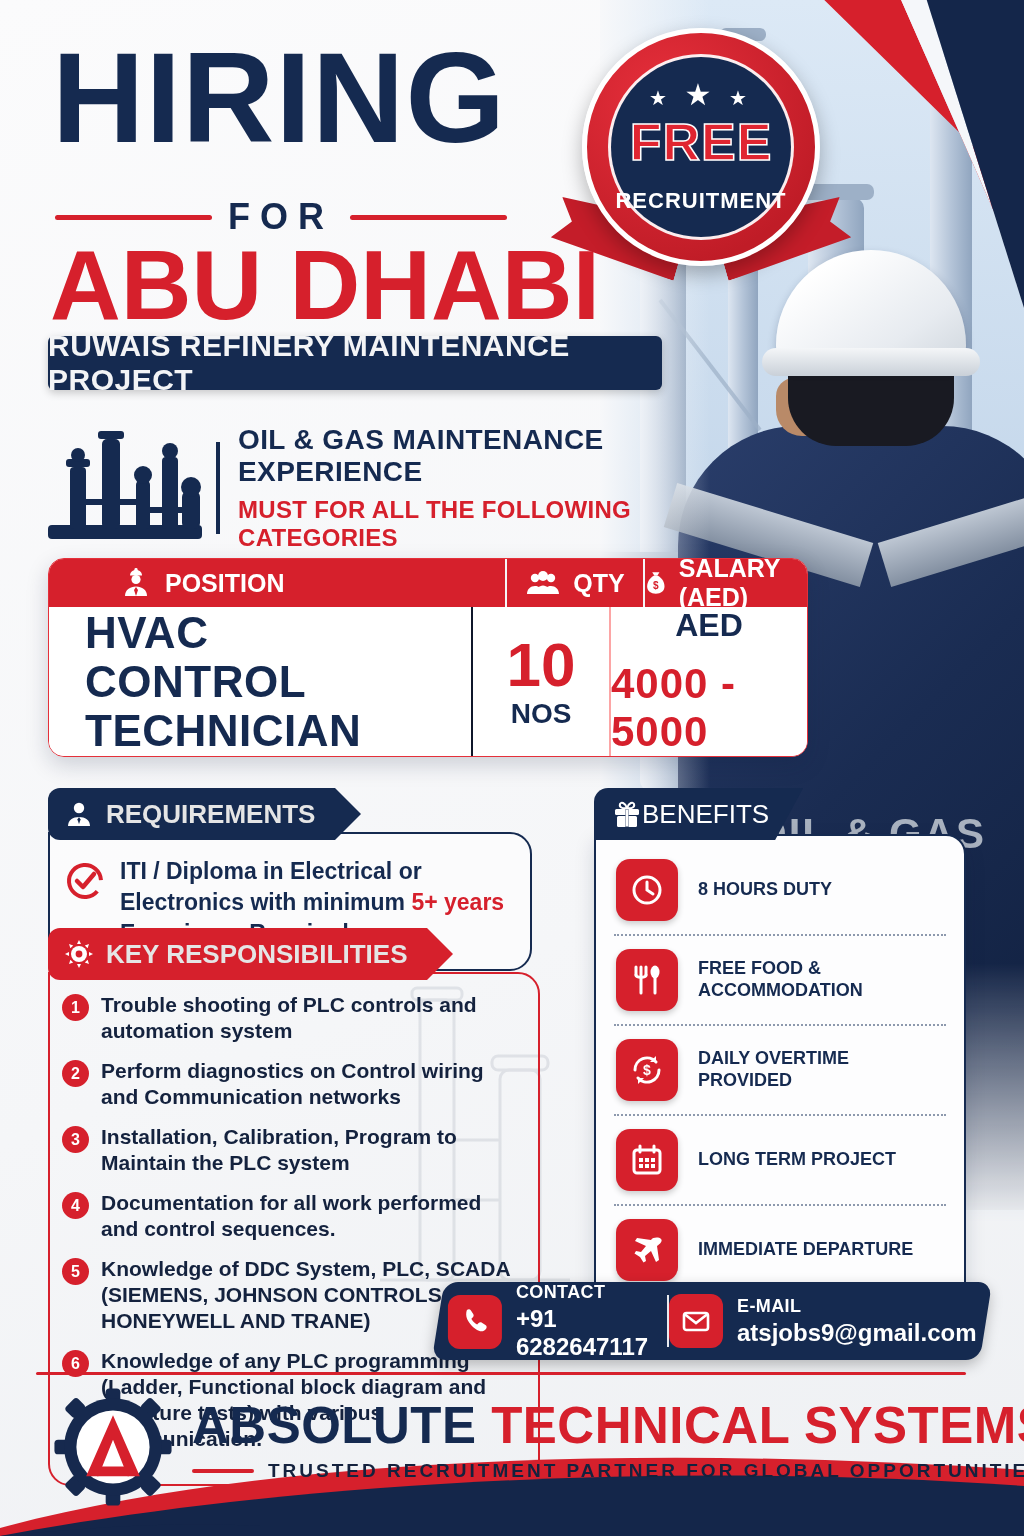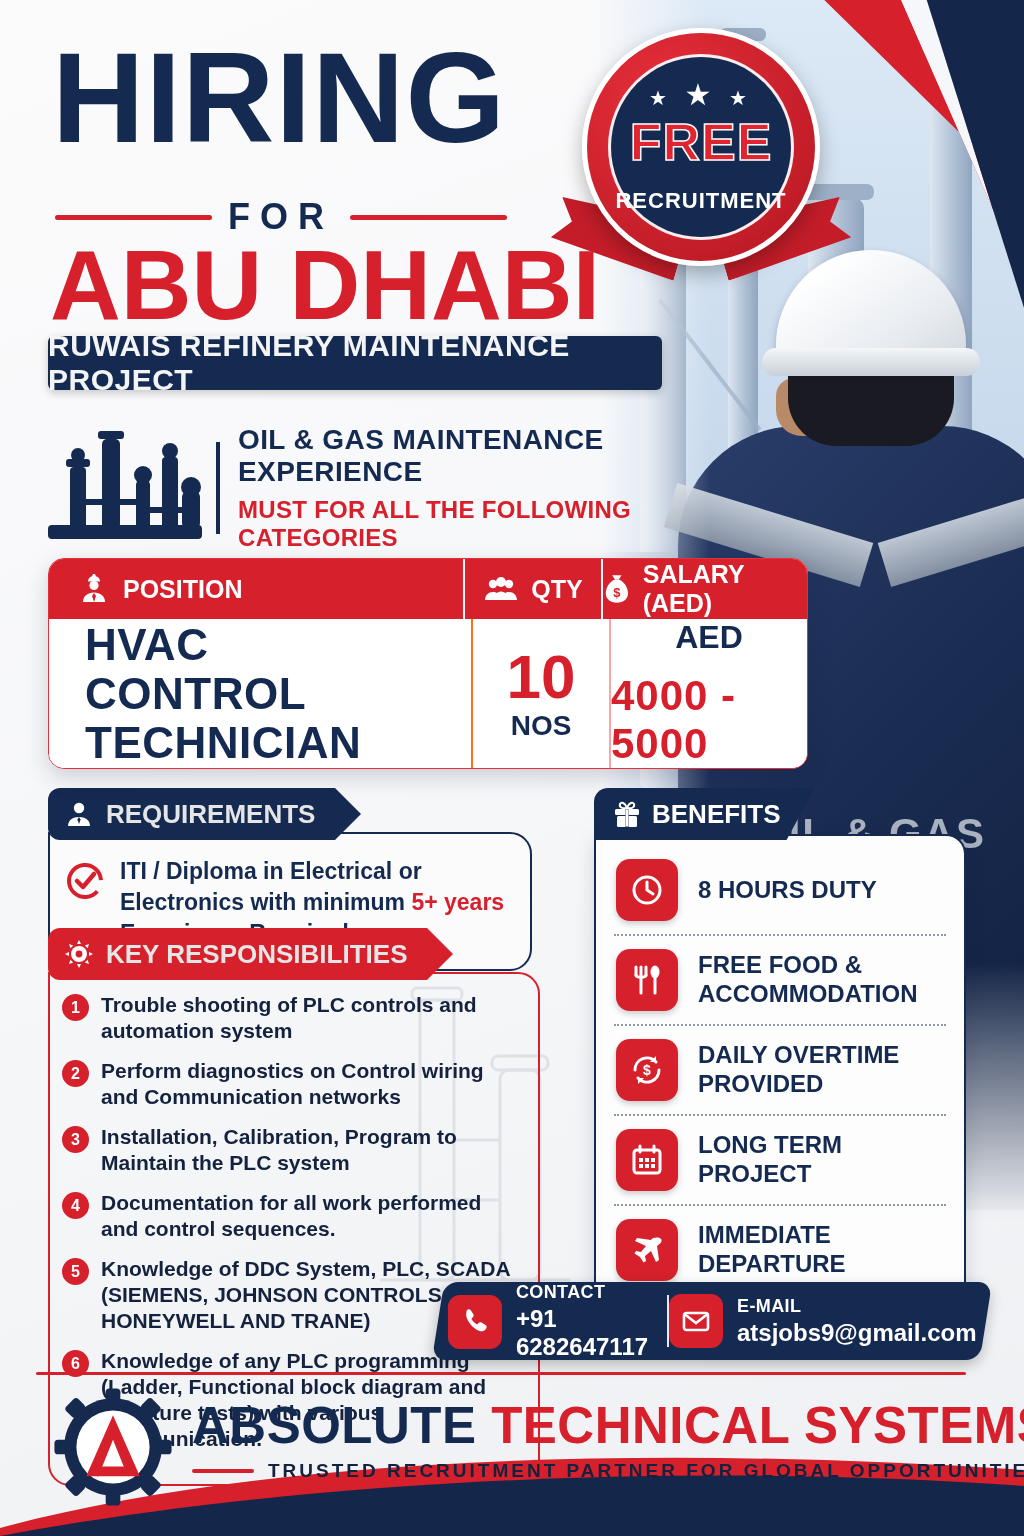--- a/index.html
+++ b/index.html
@@ -62,28 +62,28 @@
         box-shadow:0 3px 8px rgba(0,0,0,.2);}
   
   .exp{position:absolute;left:40px;top:428px;width:640px;height:120px;z-index:3;display:flex;align-items:center;}
   .exp-icon{width:170px;height:118px;flex:none;}
   .exp-divider{width:4px;height:92px;background:#152a50;margin:0 18px 0 6px;flex:none;}
   .exp-line1{color:#152a50;font-weight:bold;font-size:28px;letter-spacing:.4px;}
   .exp-line2{color:#d6202c;font-weight:bold;font-size:24px;letter-spacing:.3px;margin-top:8px;}
   
   .ptable{position:absolute;left:48px;top:558px;width:758px;z-index:4;border-radius:16px;overflow:hidden;
           background:#fff;box-shadow:0 8px 22px rgba(15,30,60,.18);border:1px solid #e5303a;}
-  .ptable .thead{display:flex;background:#d6202c;color:#fff;height:60px;}
+  .ptable .thead{display:flex;background:#d6202c;color:#fff;height:48px;padding-left:42px;}
   .th{display:flex;align-items:center;gap:12px;font-weight:bold;font-size:25px;}
   .th.pos{width:386px;padding-left:28px;}
   .th.qty{width:136px;justify-content:center;border-left:2px solid #f5f6f8;}
   .th.sal{flex:1;justify-content:center;border-left:2px solid #f5f6f8;}
   .ptable .tbody{display:flex;min-height:148px;background:#fff;}
   .td{display:flex;flex-direction:column;justify-content:center;}
-  .td.pos{width:386px;padding-left:36px;border-right:2px solid #f97316;}
+  .td.pos{width:386px;padding-left:36px;border-right:2px solid #0f172a;}
   .td.qty{width:136px;align-items:center;border-right:2px solid #fca5a5;}
   .td.sal{flex:1;align-items:center;}
   .pos-name{color:#152a50;font-weight:bold;font-size:44px;line-height:1.12;letter-spacing:.5px;max-width:330px;}
   .qty-num{color:#d6202c;font-weight:bold;font-size:62px;line-height:1;}
   .qty-unit{color:#152a50;font-weight:bold;font-size:28px;margin-top:2px;}
   .sal-cur{color:#152a50;font-weight:bold;font-size:32px;}
   .sal-range{color:#d6202c;font-weight:bold;font-size:42px;margin-top:16px;letter-spacing:1px;}
   
   .sec-banner{position:relative;display:inline-flex;align-items:center;gap:12px;height:52px;
         padding:0 20px 0 16px;border-radius:12px 0 0 12px;color:#e5e5e5;font-weight:bold;font-size:26px;z-index:2;}
@@ -99,30 +99,30 @@
   .req-text{color:#152a50;font-size:23px;line-height:1.35;font-weight:bold;}
   .req-text .hl{color:#d6202c;}
   .resp-block{position:absolute;left:48px;top:928px;width:492px;z-index:3;}
   .resp-panel{border:2px solid #d6202c;border-radius:0 22px 22px 22px;margin-top:-8px;padding:18px 14px 18px 12px;}
   .resp-item{display:flex;gap:12px;margin-bottom:14px;}
   .num-chip{flex:none;width:27px;height:27px;border-radius:50%;background:#d6202c;color:#fff;font-weight:bold;
         font-size:16px;display:flex;align-items:center;justify-content:center;margin-top:2px;}
   .resp-text{color:#14223e;font-size:21px;line-height:1.24;font-weight:bold;}
   
   .ben-block{position:absolute;left:594px;top:788px;width:372px;z-index:4;}
-  .ben-banner{position:relative;display:inline-flex;align-items:center;gap:10px;height:52px;padding:0 34px 0 18px;
-        background:#152a50;color:#fff;font-weight:bold;font-size:26px;border-radius:14px 0 0 0;
+  .ben-banner{position:relative;display:inline-flex;align-items:center;gap:0;height:52px;padding:0 34px 0 18px;
+        background:#152a50;color:#fff;font-weight:normal;font-size:26px;border-radius:14px 0 0 0;
         clip-path:polygon(0 0,100% 0,calc(100% - 28px) 100%,0 100%);z-index:2;}
   .ben-panel{border:2px solid #152a50;border-radius:0 20px 20px 20px;margin-top:-6px;background:#fdfdfe;
         padding:10px 18px;box-shadow:0 8px 20px rgba(15,30,60,.15);}
   .ben-item{display:flex;align-items:center;gap:20px;padding:13px 2px;border-bottom:2px dotted #8d99ad;}
   .ben-item:last-child{border-bottom:none;align-items:center;}
   .ben-tile{flex:none;width:62px;height:62px;border-radius:14px;background:#d6202c;display:flex;align-items:center;justify-content:center;
         box-shadow:0 3px 6px rgba(0,0,0,.2);}
-  .ben-label{color:#152a50;font-weight:bold;font-size:24px;line-height:1.2;}
+  .ben-label{color:#152a50;font-weight:bold;font-size:18px;line-height:1.2;}
   
   .contact{position:absolute;left:438px;top:1282px;width:528px;height:78px;z-index:5;background:#152a50;
         border-radius:14px;transform:skewX(-9deg);box-shadow:0 5px 14px rgba(0,0,0,.25);
         display:flex;align-items:center;justify-content:space-around;padding:0 10px;}
   .contact-inner{display:flex;align-items:center;gap:14px;transform:skewX(9deg);}
   .contact-tile{flex:none;width:54px;height:54px;border-radius:12px;background:#d6202c;display:flex;align-items:center;justify-content:center;}
   .contact-label{color:#fff;font-weight:bold;font-size:18px;letter-spacing:.4px;}
   .contact-value{color:#fff;font-weight:bold;font-size:24px;margin-top:2px;}
   .contact-div{width:2px;height:52px;background:#e8eaef;transform:skewX(9deg);}
   .red-rule{position:absolute;left:36px;top:1372px;width:930px;height:3px;background:#d6202c;z-index:5;border-radius:2px;}

